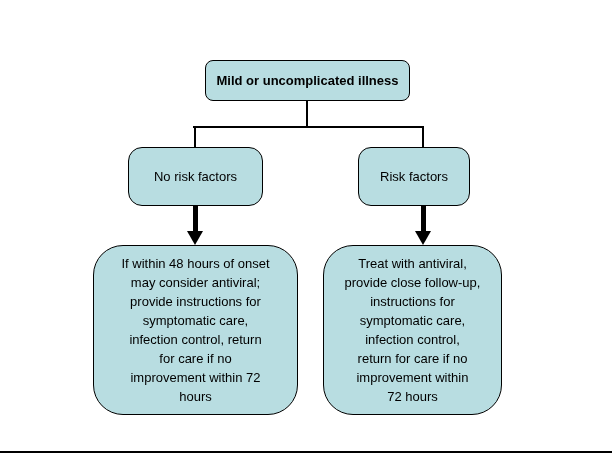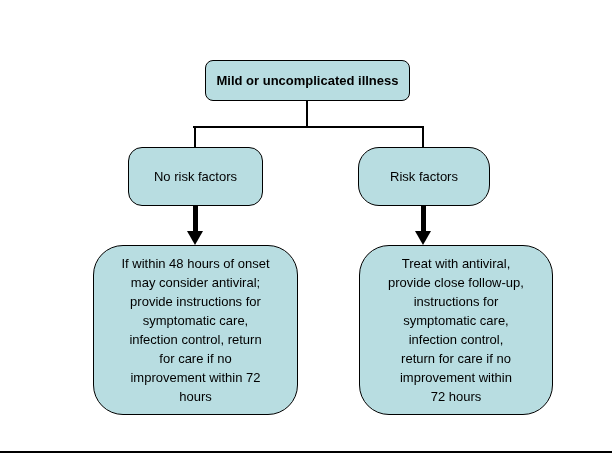--- a/index.html
+++ b/index.html
@@ -20,29 +20,29 @@
     border: 1px solid var(--line-color);
     display: flex;
     align-items: center;
     justify-content: center;
     text-align: center;
     font-size: 13px;
     line-height: 16px;
   }
   .node-root   { left: 205px; top: 60px;  width: 205px; height: 41px;  border-radius: 8px; font-weight: bold; }
   .node-l2-left  { left: 128px; top: 147px; width: 135px; height: 59px; border-radius: 14px; }
-  .node-l2-right { left: 358px; top: 147px; width: 132px; height: 59px; border-radius: 21px; }
+  .node-l2-right { left: 358px; top: 147px; width: 112px; height: 59px; border-radius: 13px; }
   .node-l3 {
     white-space: pre-line;
     line-height: 19px;
     padding: 16px 8px;
     border-radius: 30px;
   }
   .node-l3-left  { left: 93px;  top: 245px; width: 205px; height: 170px; }
-  .node-l3-right { left: 323px; top: 245px; width: 194px; height: 170px; margin-left: 36px; }
+  .node-l3-right { left: 323px; top: 245px; width: 179px; height: 170px; }
 
   .connector { position: absolute; background: var(--line-color); }
   .stem-root  { left: 306px; top: 100px; width: 2px;  height: 27px; }
   .branch-h   { left: 193px; top: 126px; width: 231px; height: 2px; }
   .stem-left  { left: 194px; top: 127px; width: 2px;  height: 20px; }
   .stem-right { left: 422px; top: 127px; width: 2px;  height: 20px; }
 
   .arrow-shaft { position: absolute; width: 5px; background: var(--line-color); }
   .arrow-left-shaft  { left: 193px; top: 206px; height: 26px; }
   .arrow-right-shaft { left: 421px; top: 206px; height: 26px; }

